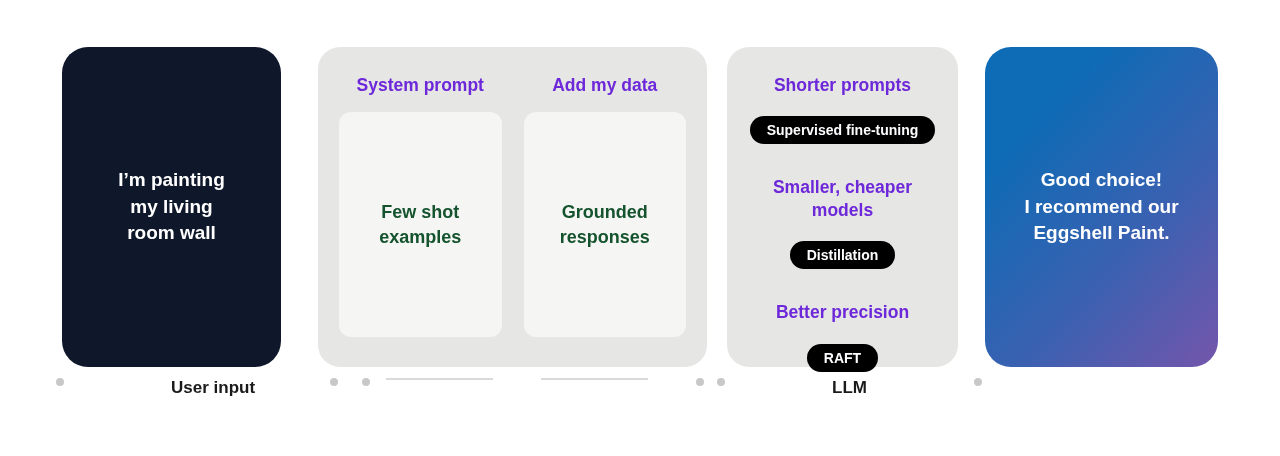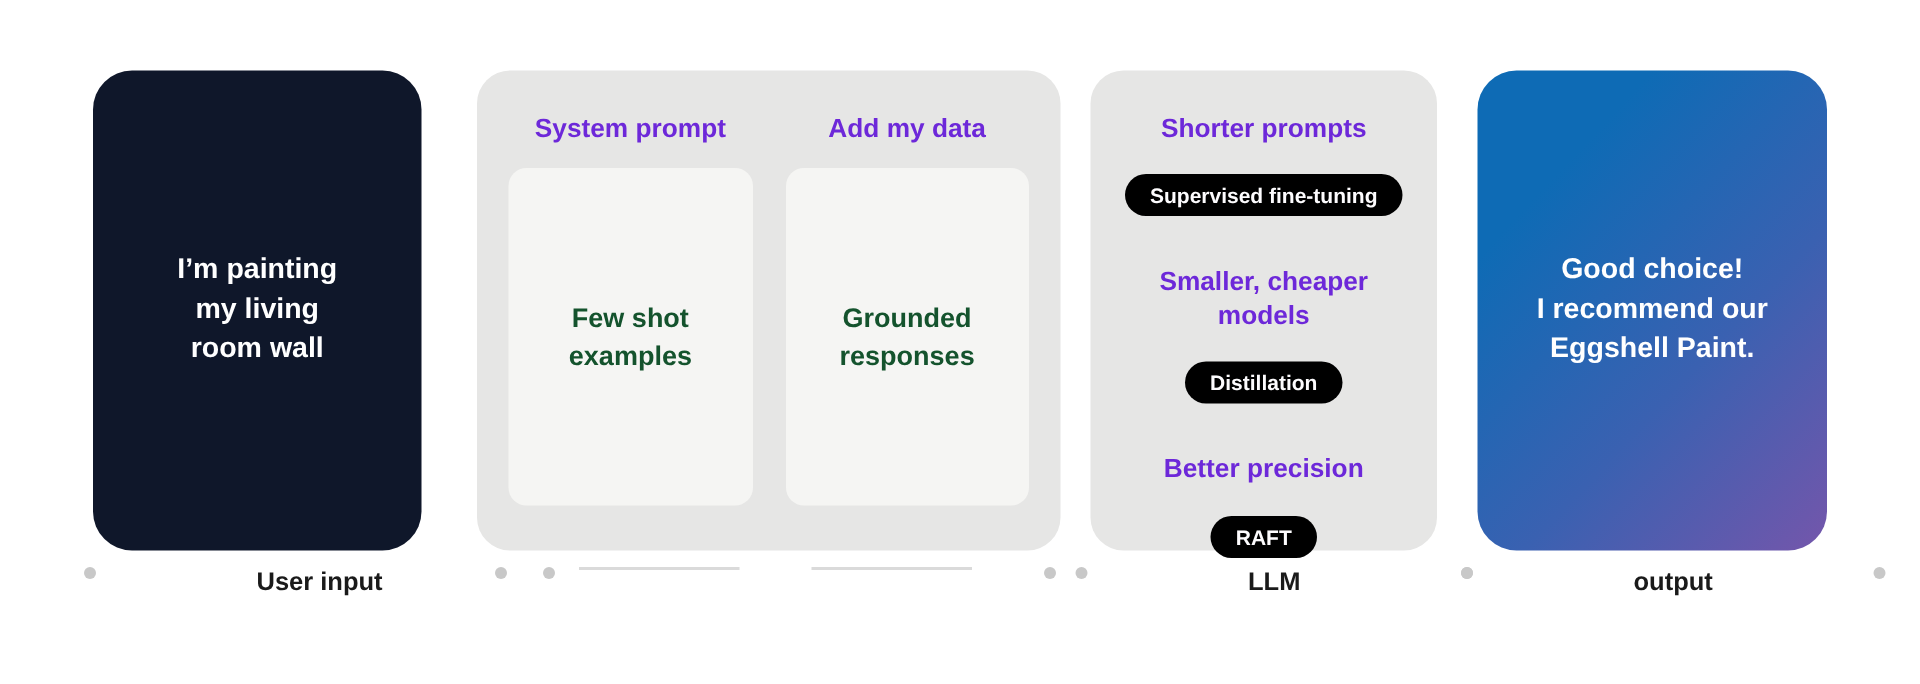--- a/index.html
+++ b/index.html
@@ -162,21 +162,14 @@
   </div>
 
   <div class="axis-segment seg-3">
     <span class="dot"></span>
     <span class="axis-line"></span>
     <span class="axis-label">LLM</span>
     <span class="axis-line"></span>
     <span class="dot"></span>
   </div>
 
-  <div class="axis-segment seg-4">
-    <span class="dot"></span>
-    <span class="axis-line"></span>
-    <span class="axis-label">output</span>
-    <span class="axis-line"></span>
-    <span class="dot"></span>
-  </div>
 
 </div>
 
 </body></html>

